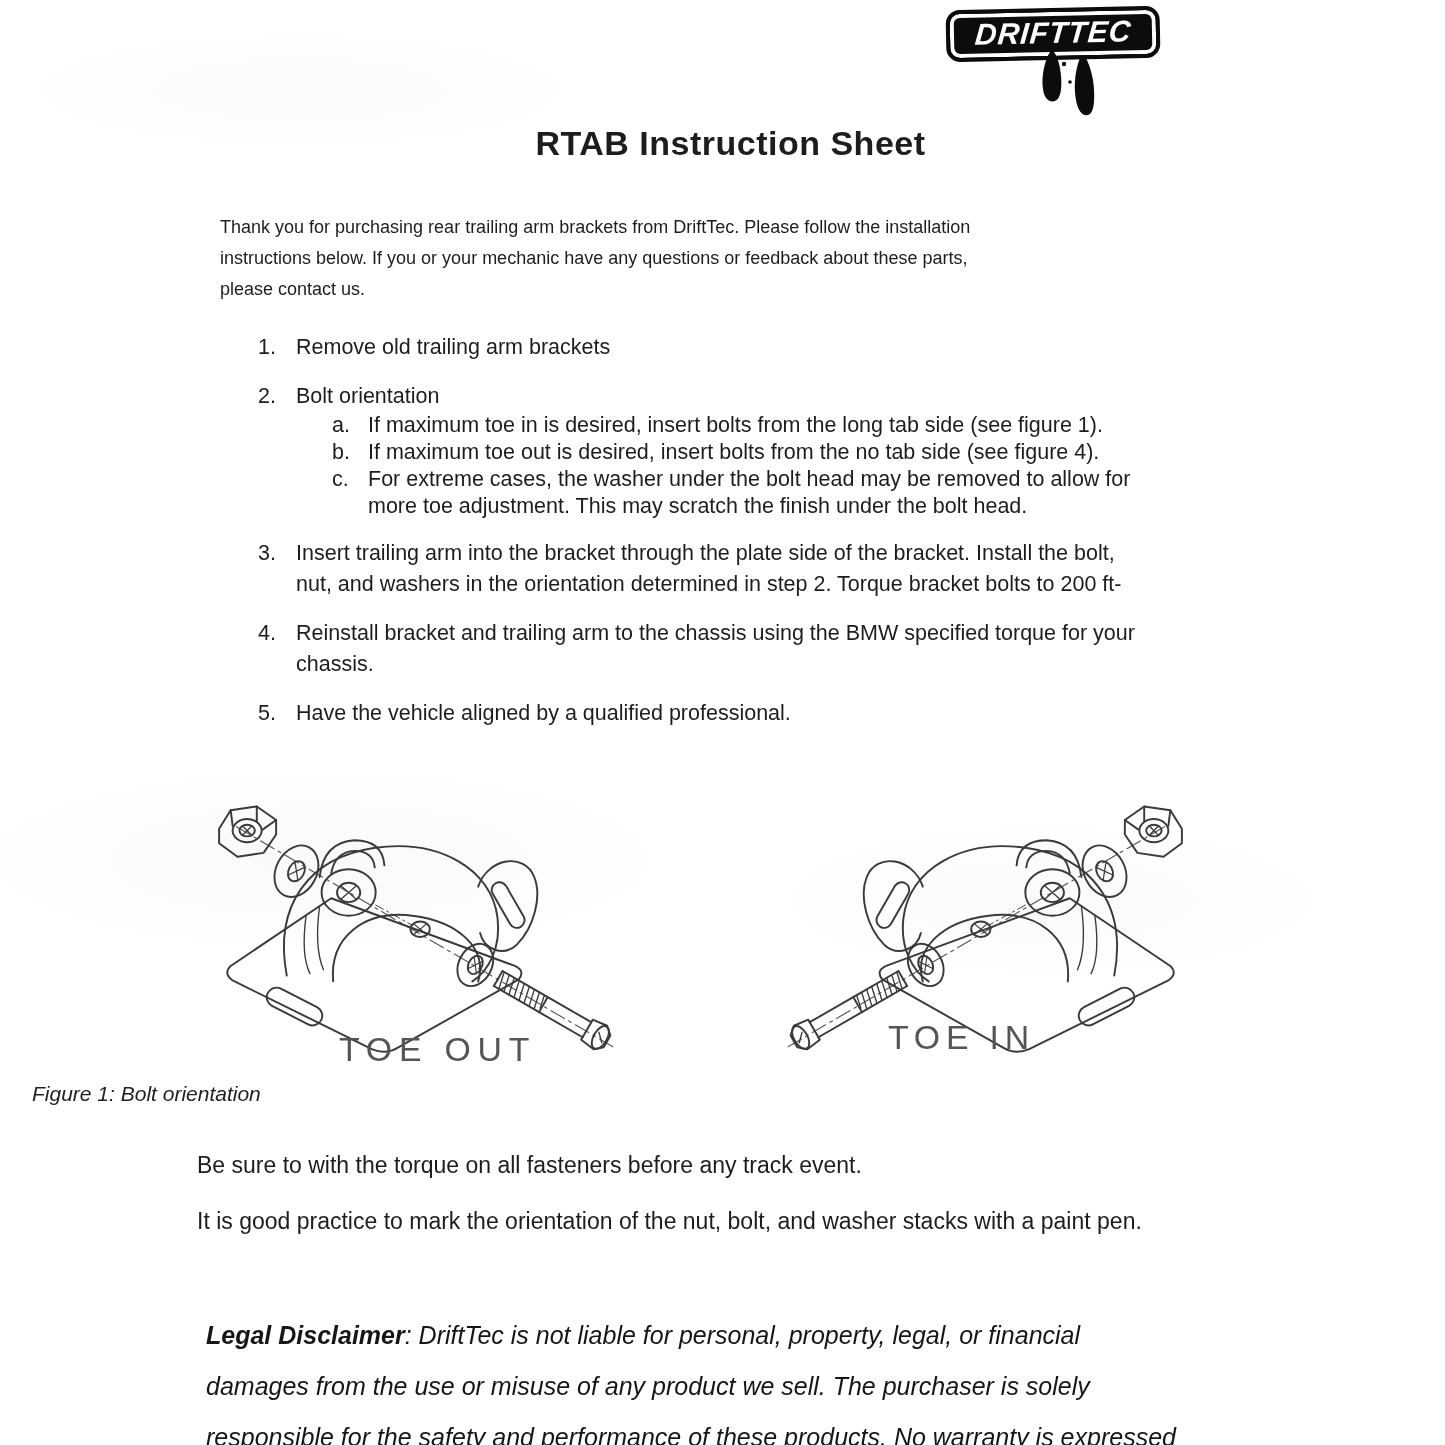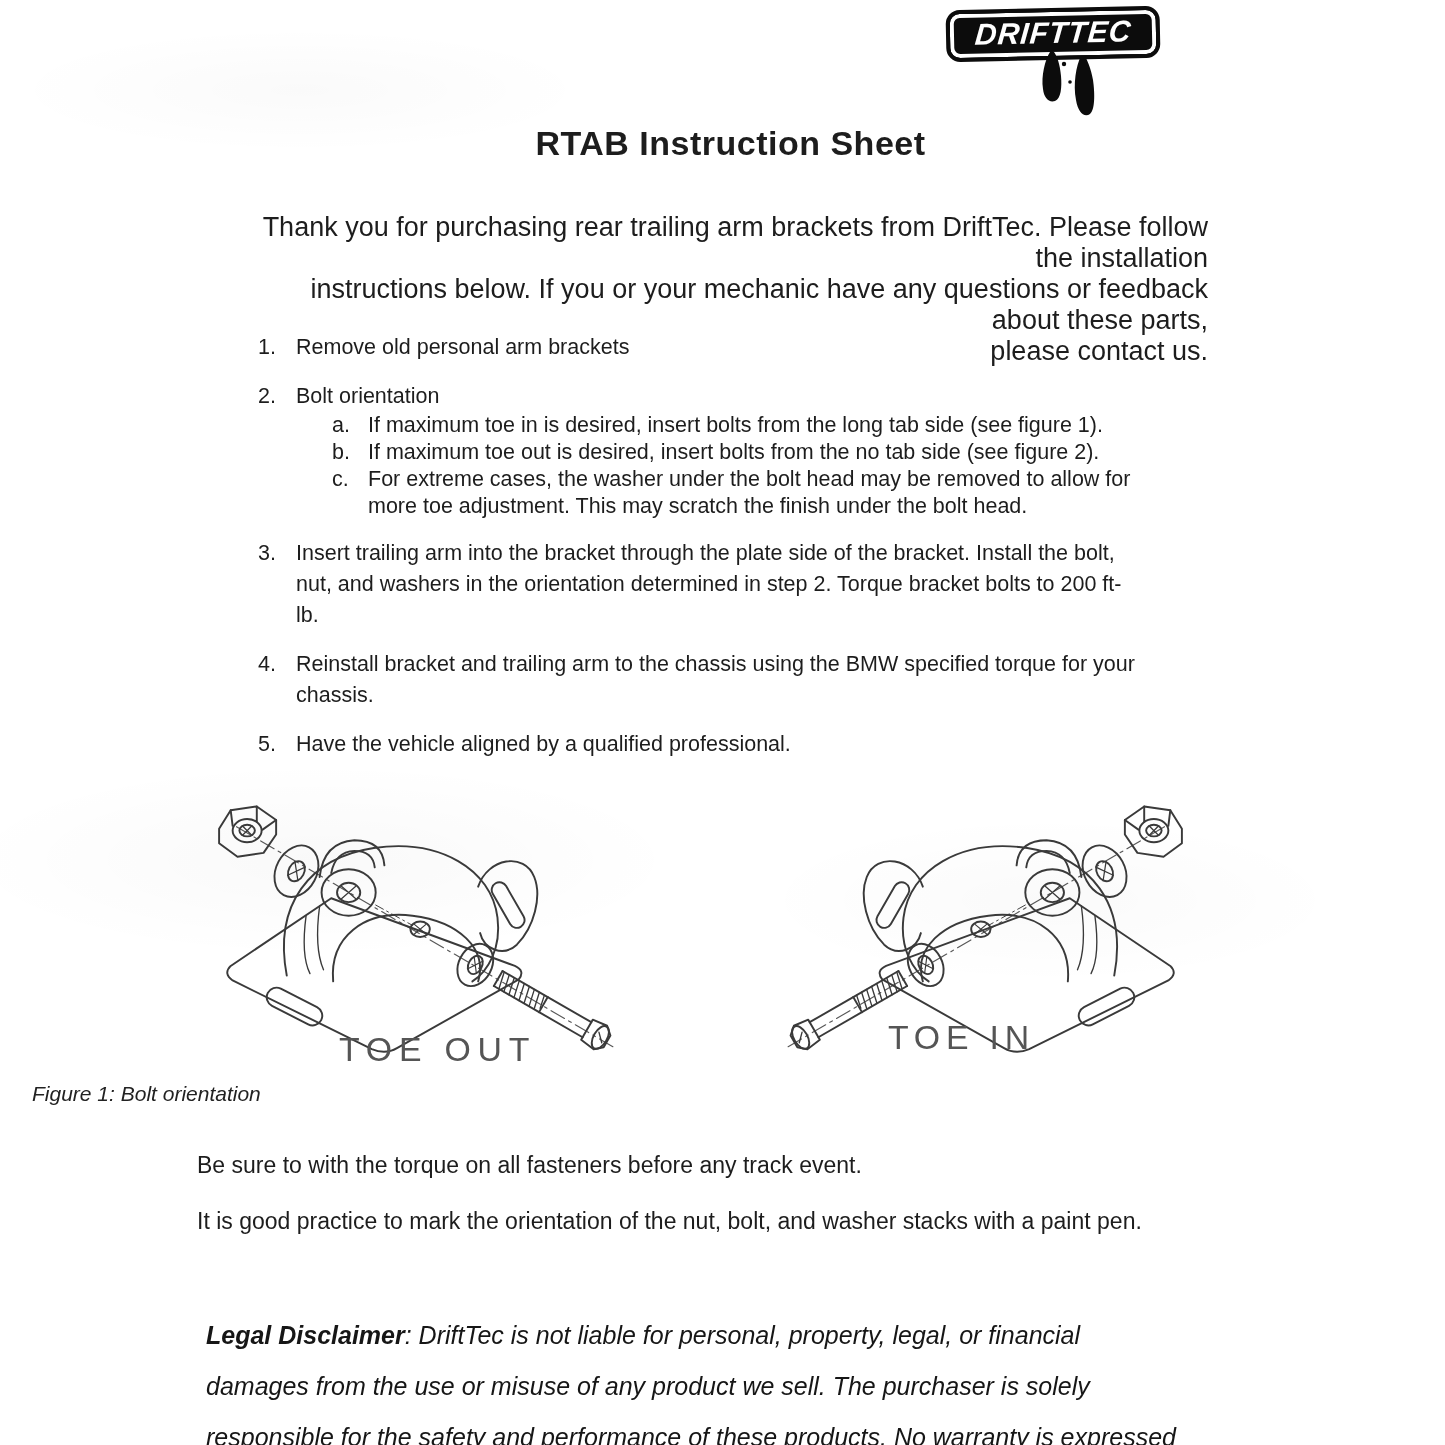--- a/index.html
+++ b/index.html
@@ -27,21 +27,21 @@
   }
   .tire-marks { position:absolute; left:88px; top:44px; }
 
   
   .title {
     position:absolute; top:124px; left:0; width:100%; text-align:center;
     font-size:34px; font-weight:bold; letter-spacing:0.5px;padding-left:8px;
   }
 
   
-  .intro { position:absolute; left:238px; top:212px; width:970px; font-size:27px; line-height:31px;text-align:right; }
+  .intro { position:absolute; left:220px; top:212px; width:970px; font-size:18px; line-height:31px; }
   .intro .line { display:block; }
 
   
   .steps { position:absolute; left:258px; top:332px; width:940px; font-size:21.5px; }
   .step { display:flex; margin-bottom:18px; line-height:31px; }
   .step-num { flex:0 0 38px; }
   .step-body { flex:1; }
   .step-body .line { display:block; }
   .substeps { margin-top:0; }
   .sub { display:flex; margin-left:74px; line-height:27px; }
@@ -92,56 +92,55 @@
     <span class="line">Thank you for purchasing rear trailing arm brackets from DriftTec. Please follow the installation</span>
     <span class="line">instructions below. If you or your mechanic have any questions or feedback about these parts,</span>
     <span class="line">please contact us.</span>
   </div>
 
   <div class="steps">
 
     <div class="step">
       <span class="step-num">1.</span>
       <span class="step-body">
-        <span class="line">Remove old personal arm brackets</span>
+        <span class="line">Remove old trailing arm brackets</span>
       </span>
     </div>
 
     <div class="step" style="display:block;">
       <div style="display:flex;">
         <span class="step-num">2.</span>
         <span class="step-body">
           <span class="line">Bolt orientation</span>
         </span>
       </div>
       <div class="substeps">
         <div class="sub">
           <span class="sub-letter">a.</span>
           <span class="sub-body">If maximum toe in is desired, insert bolts from the long tab side (see figure 1).</span>
         </div>
         <div class="sub">
           <span class="sub-letter">b.</span>
-          <span class="sub-body">If maximum toe out is desired, insert bolts from the no tab side (see figure 2).</span>
+          <span class="sub-body">If maximum toe out is desired, insert bolts from the no tab side (see figure 4).</span>
         </div>
         <div class="sub">
           <span class="sub-letter">c.</span>
           <span class="sub-body">
             <span class="line">For extreme cases, the washer under the bolt head may be removed to allow for</span>
             <span class="line">more toe adjustment. This may scratch the finish under the bolt head.</span>
           </span>
         </div>
       </div>
     </div>
 
     <div class="step" style="margin-top:18px;">
       <span class="step-num">3.</span>
       <span class="step-body">
         <span class="line">Insert trailing arm into the bracket through the plate side of the bracket. Install the bolt,</span>
         <span class="line">nut, and washers in the orientation determined in step 2. Torque bracket bolts to 200 ft-</span>
-        <span class="line">lb.</span>
       </span>
     </div>
 
     <div class="step">
       <span class="step-num">4.</span>
       <span class="step-body">
         <span class="line">Reinstall bracket and trailing arm to the chassis using the BMW specified torque for your</span>
         <span class="line">chassis.</span>
       </span>
     </div>

